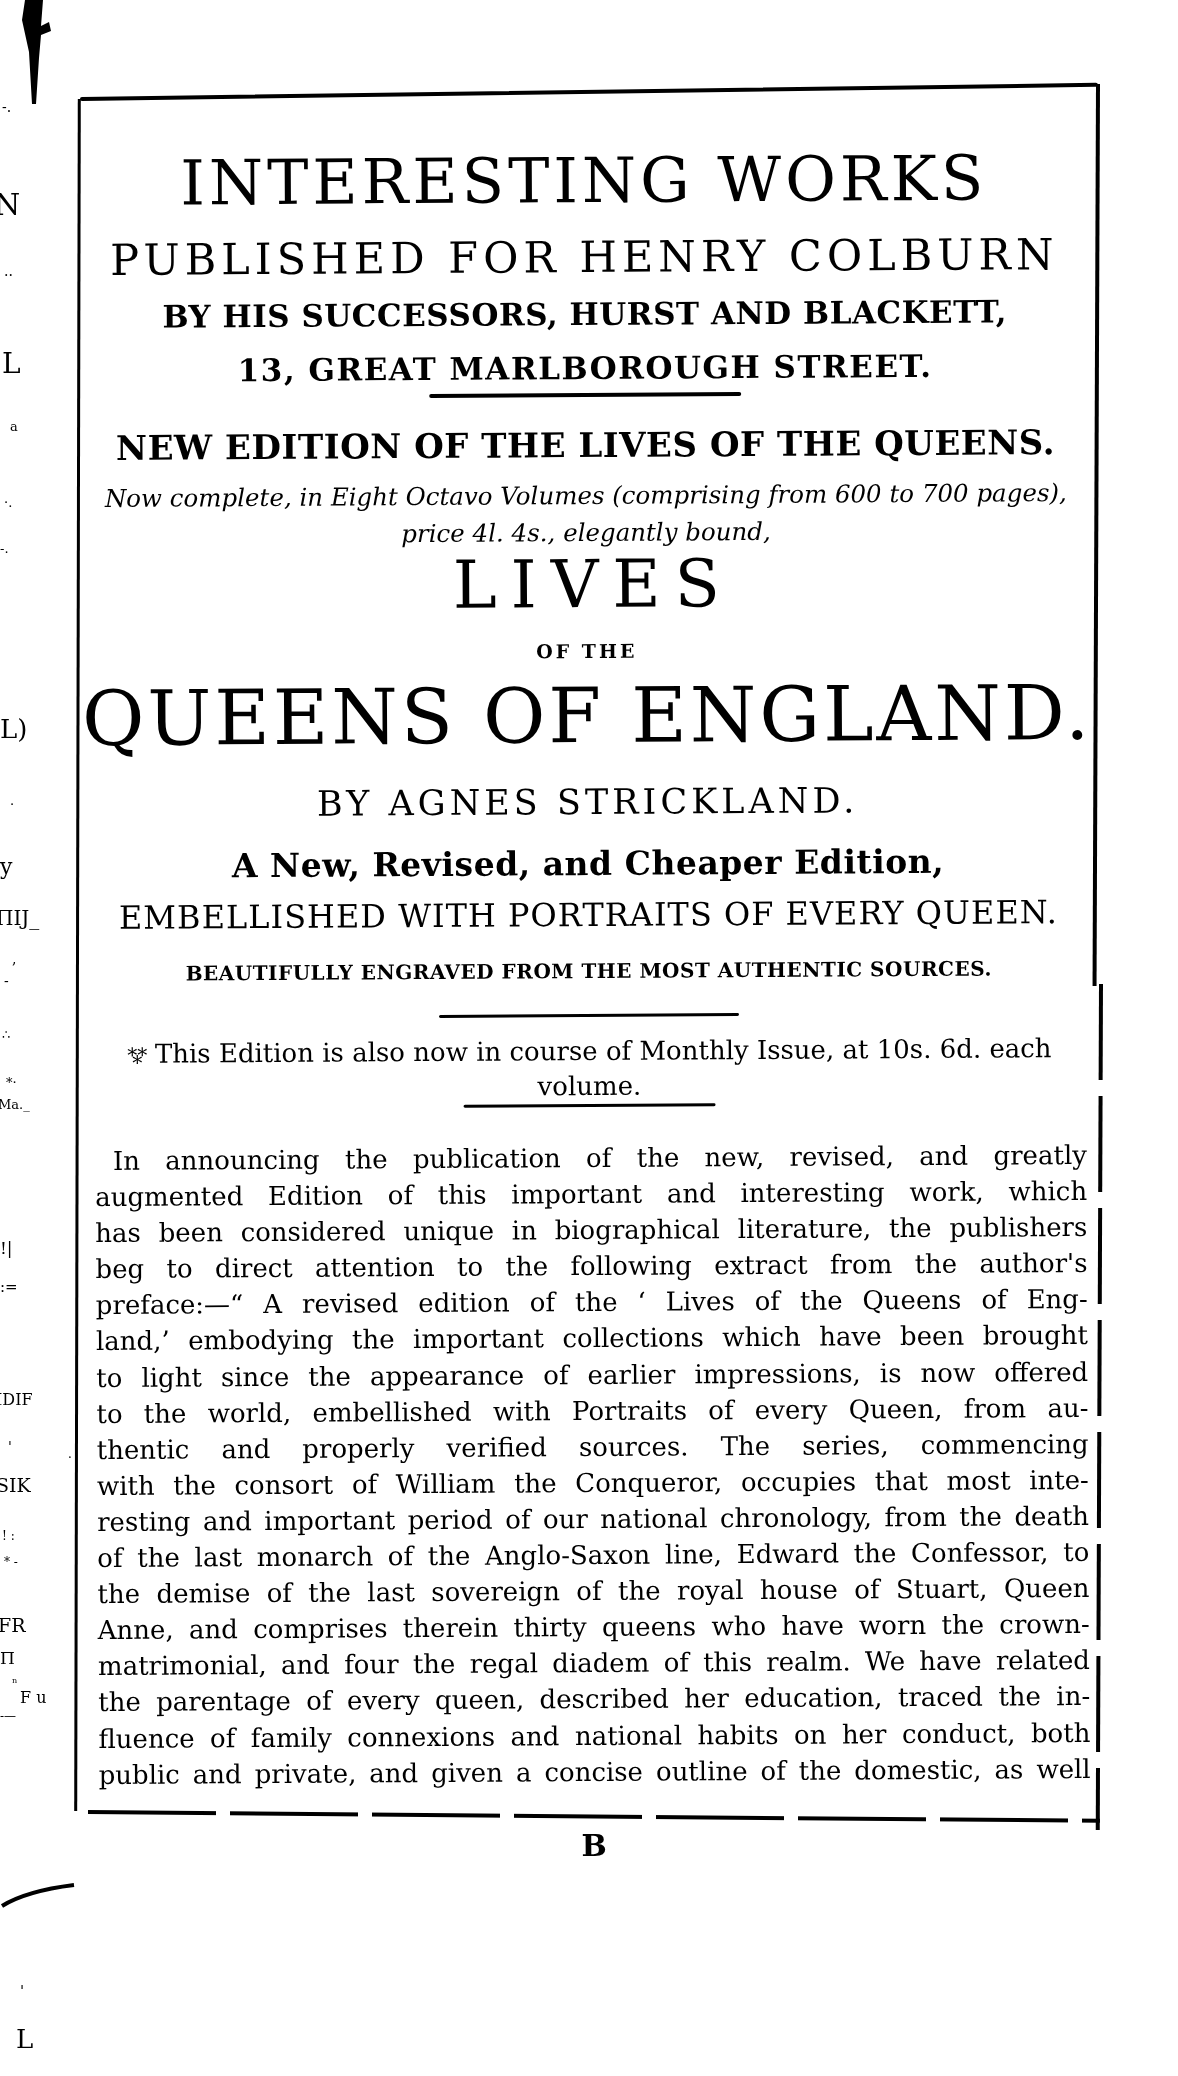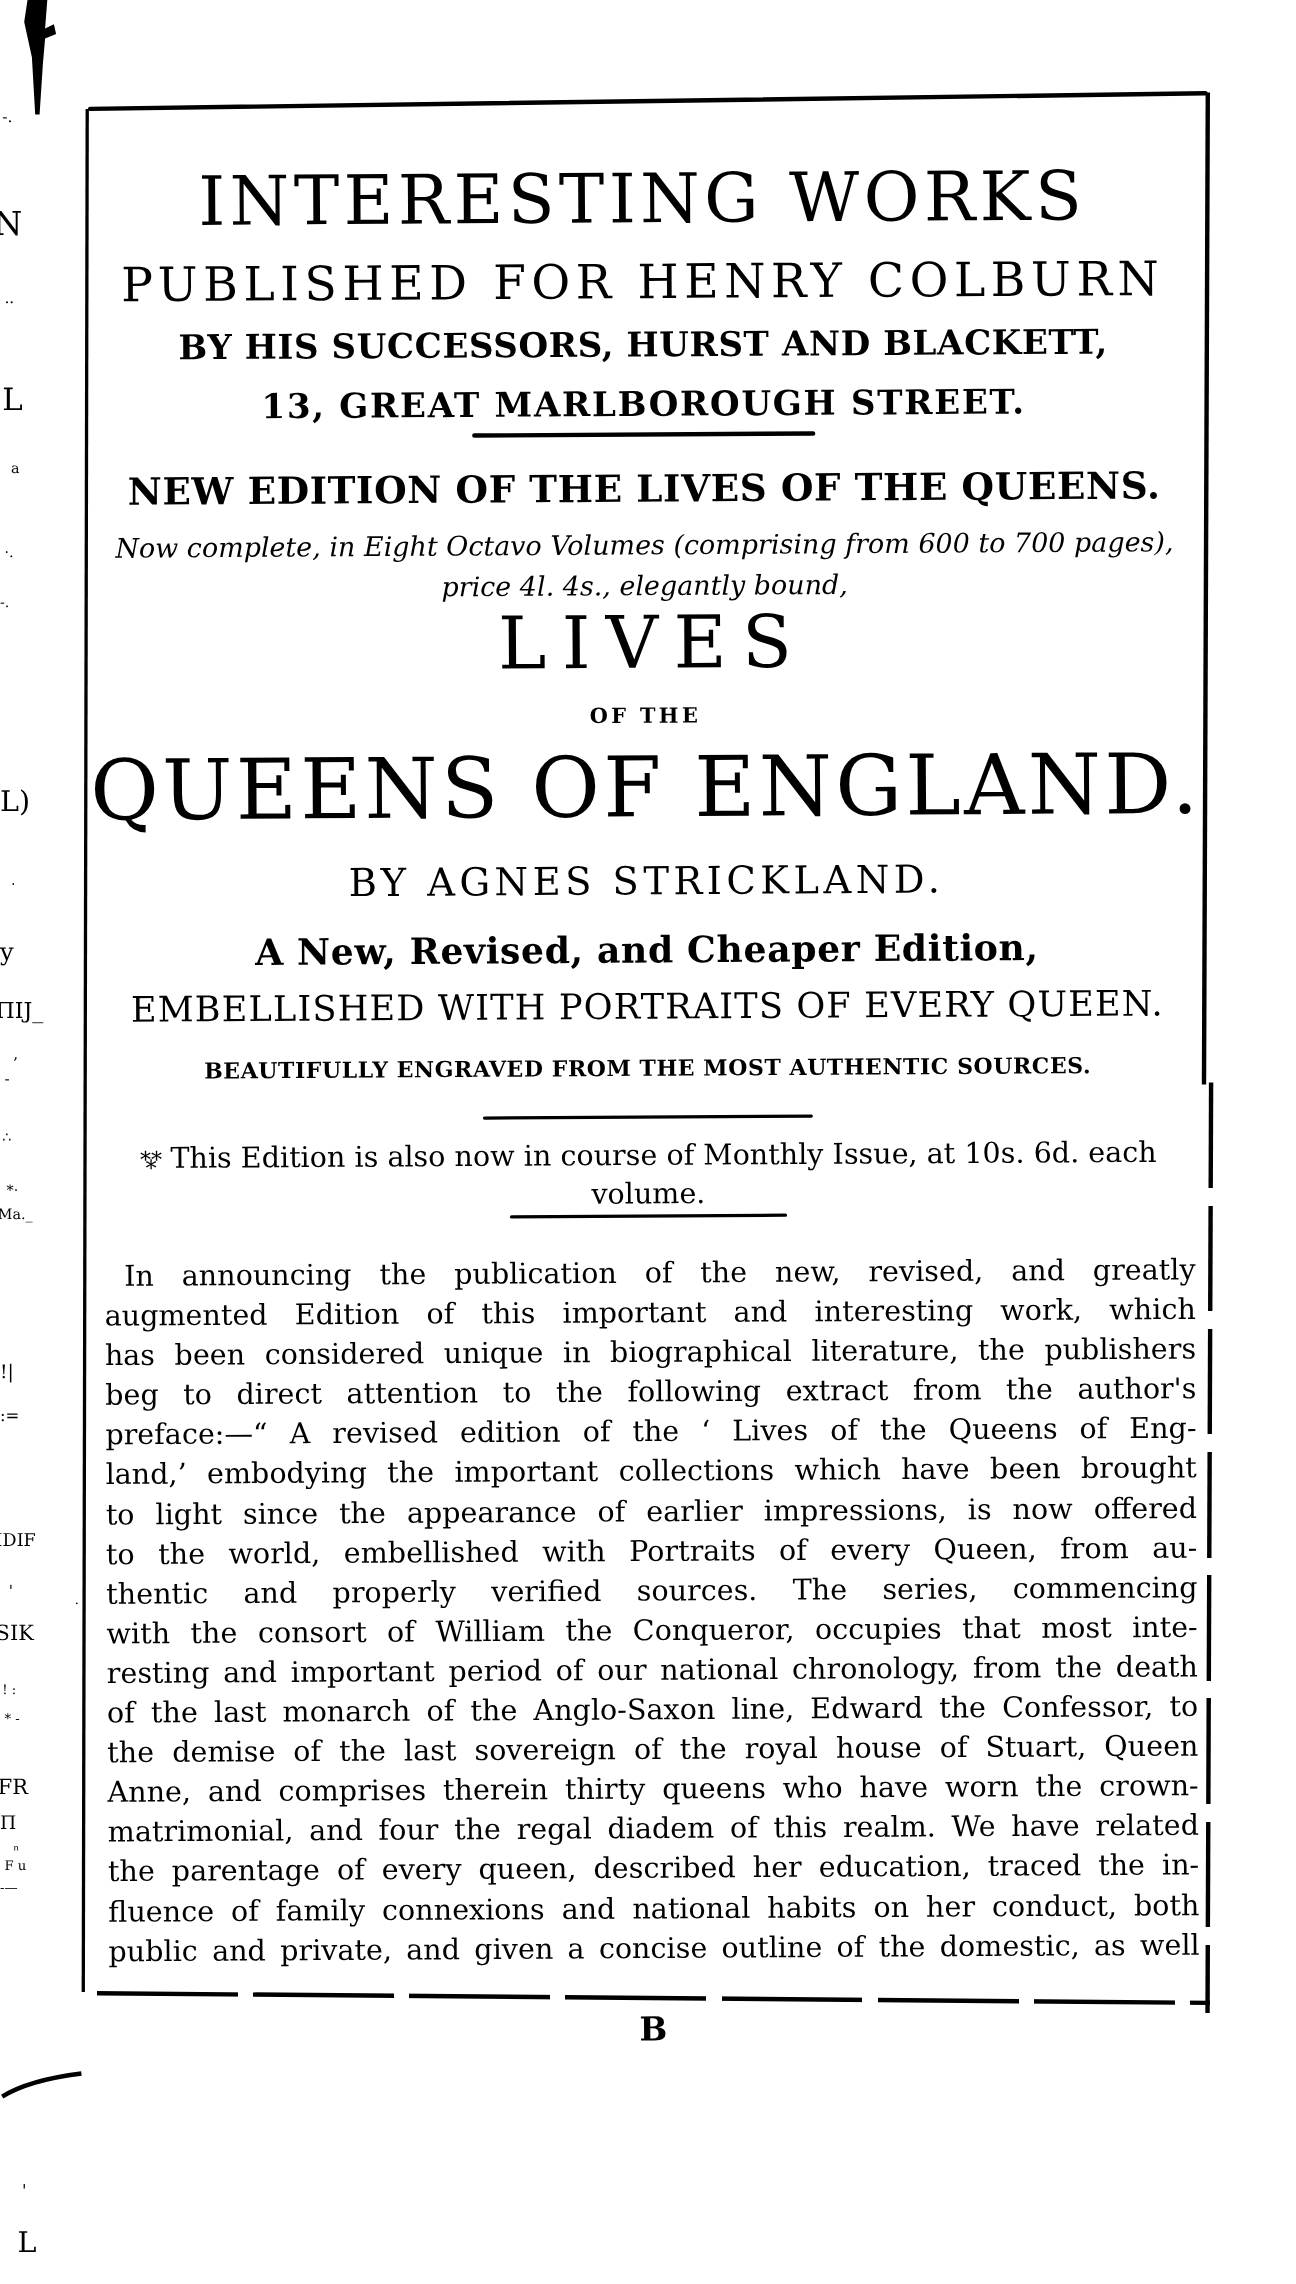--- a/index.html
+++ b/index.html
@@ -145,16 +145,16 @@
 <span class="artifact" style="left: 0px; top: 1280px; font-size: 15px;">:=</span>
 <span class="artifact" style="left: -4px; top: 1392px; font-size: 16px;">IDIF</span>
 <span class="artifact" style="left: 8px; top: 1440px; font-size: 14px;">'</span>
 <span class="artifact" style="left: 68px; top: 1452px; font-size: 12px;">·</span>
 <span class="artifact" style="left: -4px; top: 1476px; font-size: 19px;">SIK</span>
 <span class="artifact" style="left: 2px; top: 1530px; font-size: 12px;">! :</span>
 <span class="artifact" style="left: 4px; top: 1556px; font-size: 12px;">* -</span>
 <span class="artifact" style="left: -2px; top: 1616px; font-size: 19px;">FR</span>
 <span class="artifact" style="left: 0px; top: 1650px; font-size: 17px;">Π</span>
 <span class="artifact" style="left: 12px; top: 1676px; font-size: 13px;">ⁿ</span>
-<span class="artifact" style="left: 4px; top: 1690px; font-size: 12px;">F u</span>
+<span class="artifact" style="left: 20px; top: 1690px; font-size: 16px;">F u</span>
 <span class="artifact" style="left: 0px; top: 1710px; font-size: 12px;">-—</span>
 <span class="artifact" style="left: 20px; top: 1984px; font-size: 15px;">'</span>
 <span class="artifact" style="left: 16px; top: 2026px; font-size: 26px;">L</span>
 
 </body></html>

